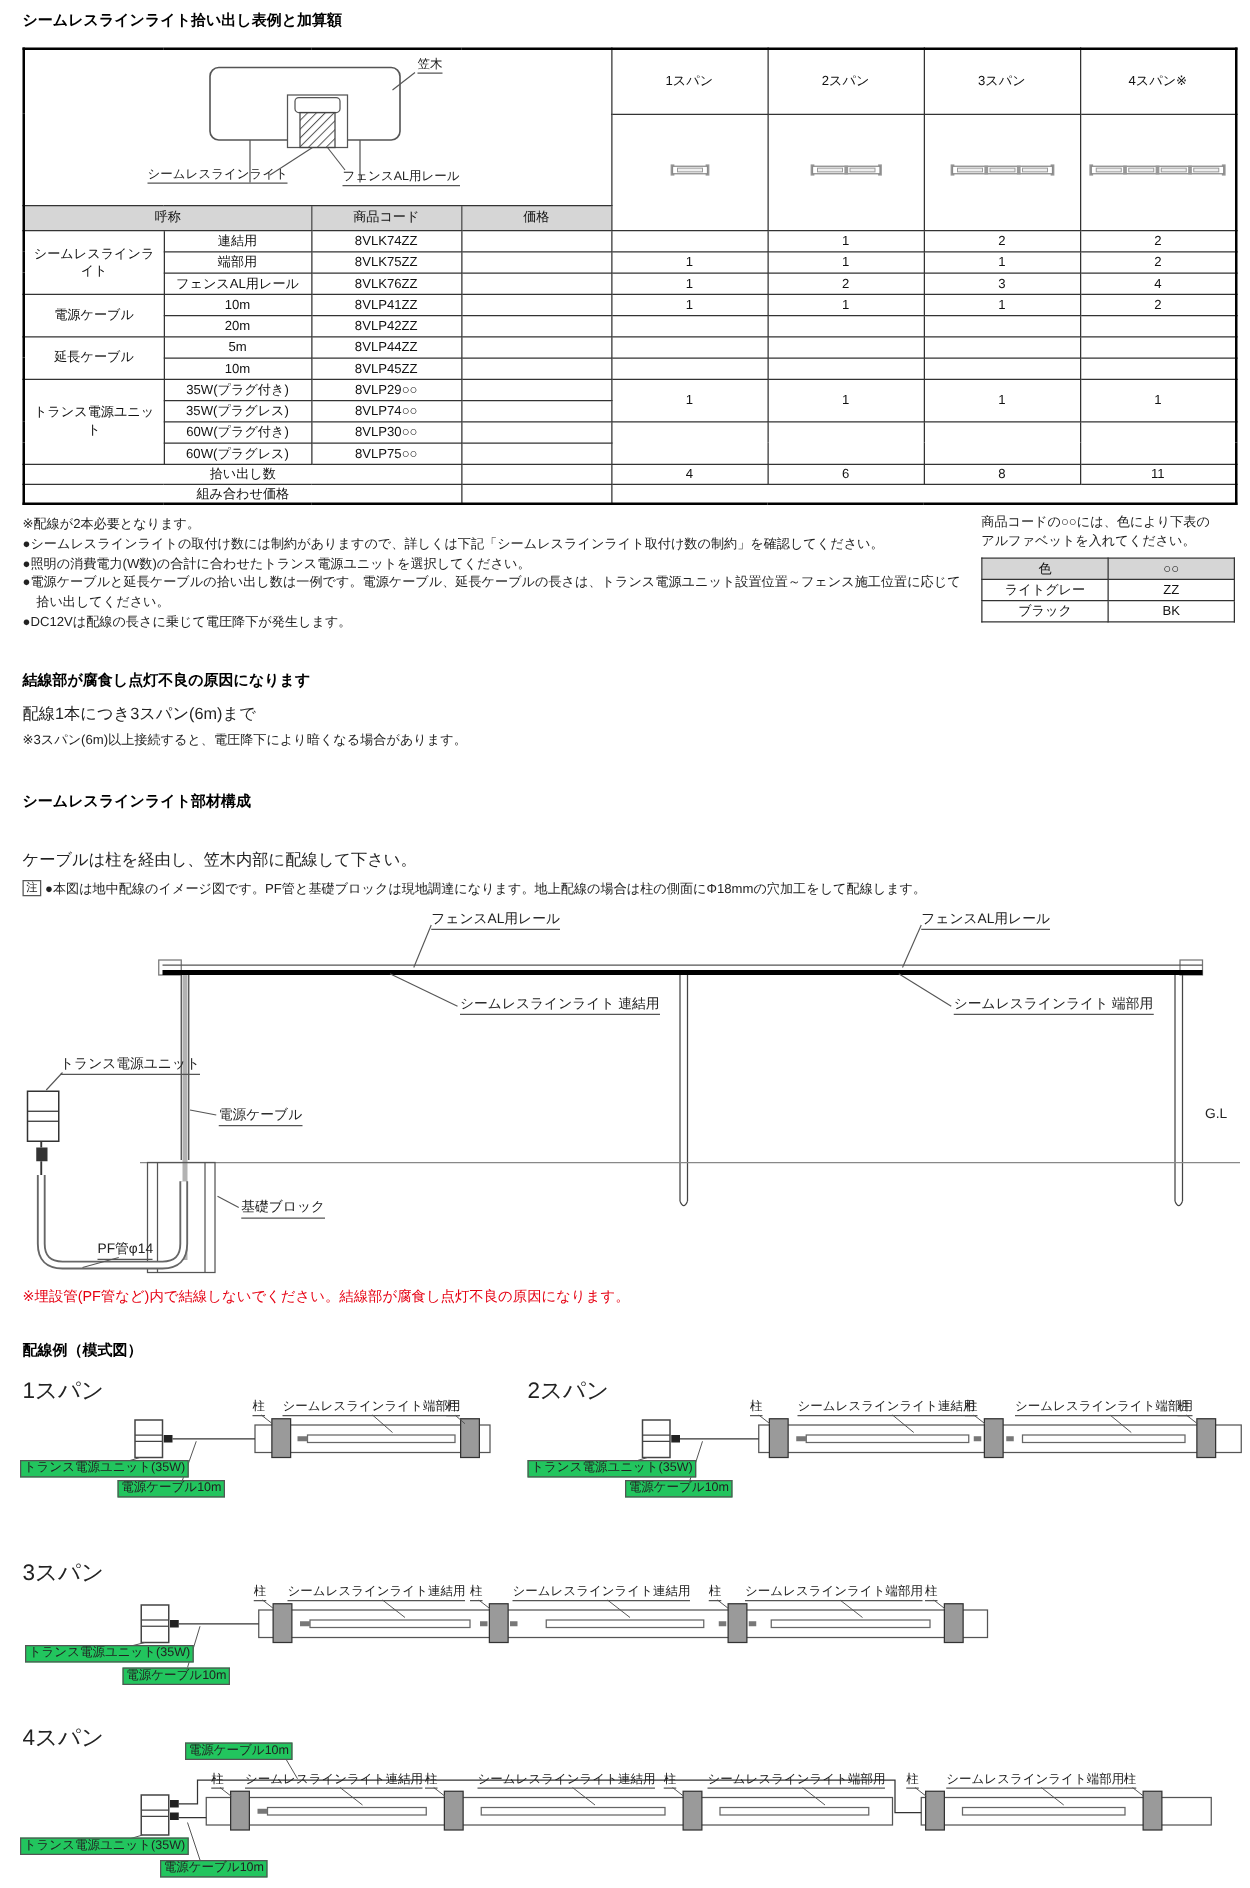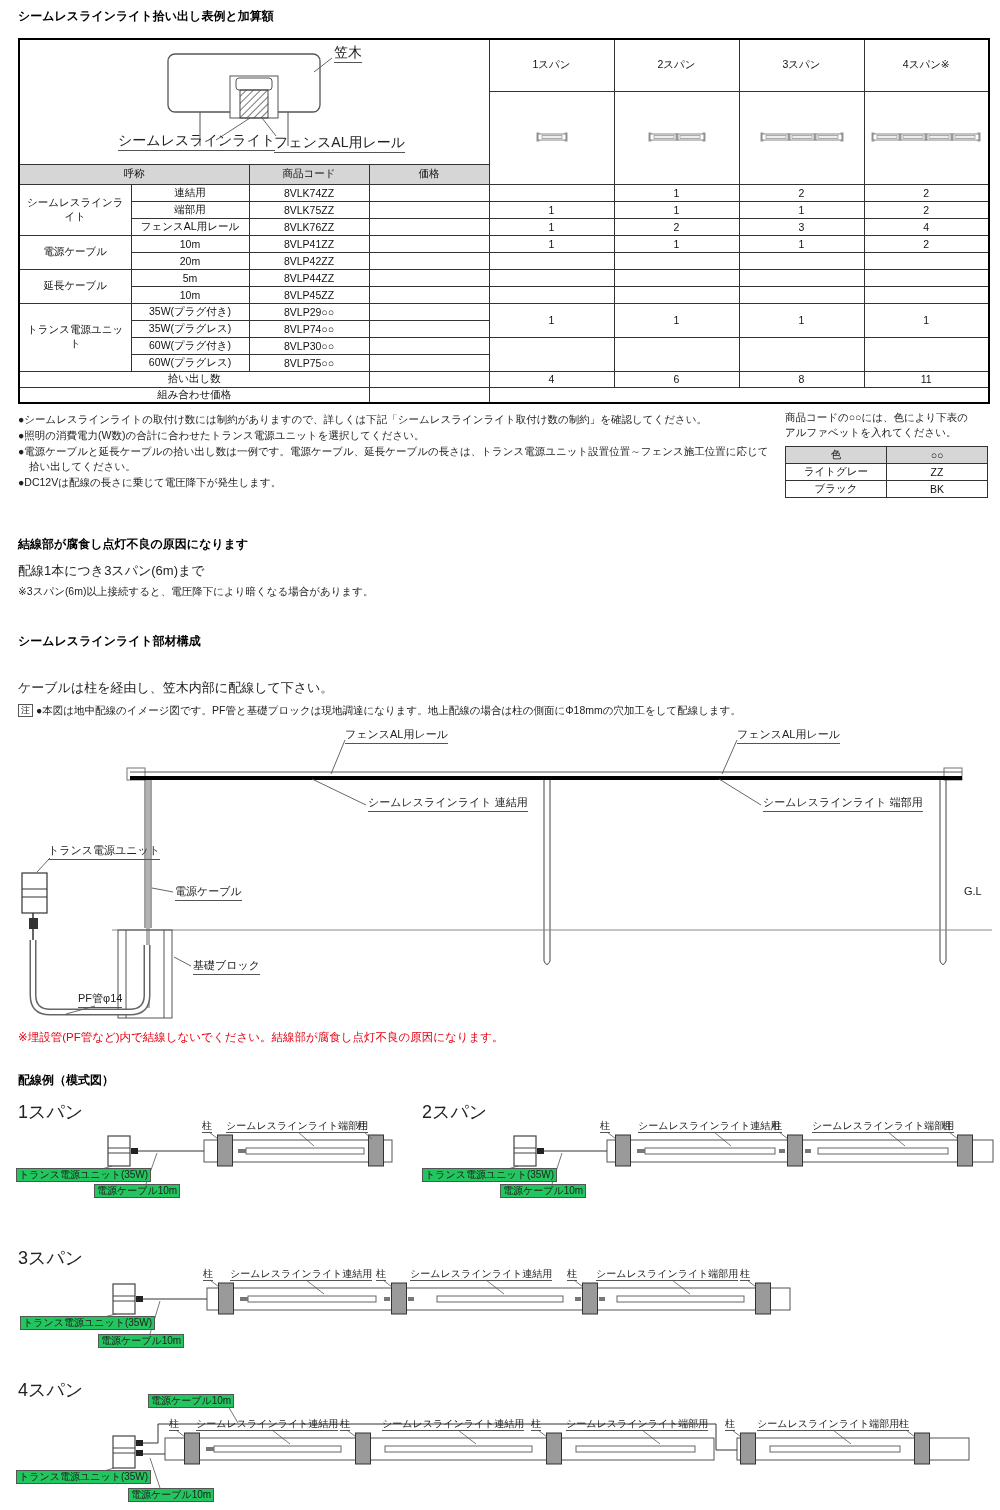--- a/index.html
+++ b/index.html
@@ -21,21 +21,21 @@
   .hd{background:#d6d6d6;font-size:11px;}
   .sh{font-size:11px;}
   .dgc{position:relative;padding:0 !important;}
   .icn{text-align:center;vertical-align:middle;}
   
   #colt{position:absolute;left:785px;top:446px;border-collapse:collapse;border:1.5px solid #333;}
   #colt td{border:1px solid #333;font-size:10.5px;text-align:center;height:16px;width:100px;padding:0;}
   
   .lab{position:absolute;font-size:11px;color:#222;white-space:nowrap;}
   .u{border-bottom:1px solid #555;padding-bottom:1px;}
-  .dlab{position:absolute;font-size:14px;color:#222;white-space:nowrap;border-bottom:1px solid #555;}
+  .dlab{position:absolute;font-size:10px;color:#222;white-space:nowrap;border-bottom:1px solid #555;}
   .note-mark{display:inline-block;border:1px solid #555;font-size:9px;padding:0 2px;margin-right:3px;line-height:1.2;vertical-align:1px;}
   
   .ex-title{position:absolute;font-size:18px;color:#222;white-space:nowrap;}
   .wlab{position:absolute;font-size:10px;color:#222;white-space:nowrap;line-height:1.2;}
   .wlab.u{border-bottom:1px solid #555;padding-bottom:0;}
   .bx{border:1px solid #555;padding:0 2px;background:#22c55e;}
   svg{position:absolute;}
 </style>
 </head>
 <body>
@@ -236,20 +236,21 @@
     </tr>
     <tr class="sr">
       <td colspan="3" class="ct">組み合わせ価格</td>
       <td></td>
       <td colspan="4"></td>
     </tr>
     </tbody>
   </table>
 
   <div class="notes">
+    <div>※配線が2本必要となります。</div>
     <div>●シームレスラインライトの取付け数には制約がありますので、詳しくは下記「シームレスラインライト取付け数の制約」を確認してください。</div>
     <div>●照明の消費電力(W数)の合計に合わせたトランス電源ユニットを選択してください。</div>
     <div style="white-space:normal;">●電源ケーブルと延長ケーブルの拾い出し数は一例です。電源ケーブル、延長ケーブルの長さは、トランス電源ユニット設置位置～フェンス施工位置に応じて拾い出してください。</div>
     <div>●DC12Vは配線の長さに乗じて電圧降下が発生します。</div>
   </div>
 
   <div class="abs small" style="left:785px;top:411px;">商品コードの○○には、色により下表の</div>
   <div class="abs small" style="left:785px;top:426px;">アルファベットを入れてください。</div>
   <table id="colt">
     <tbody>

